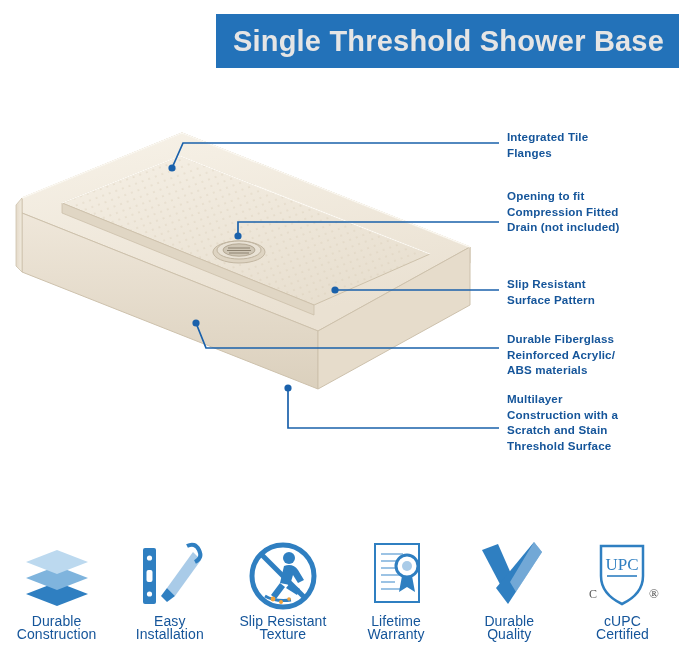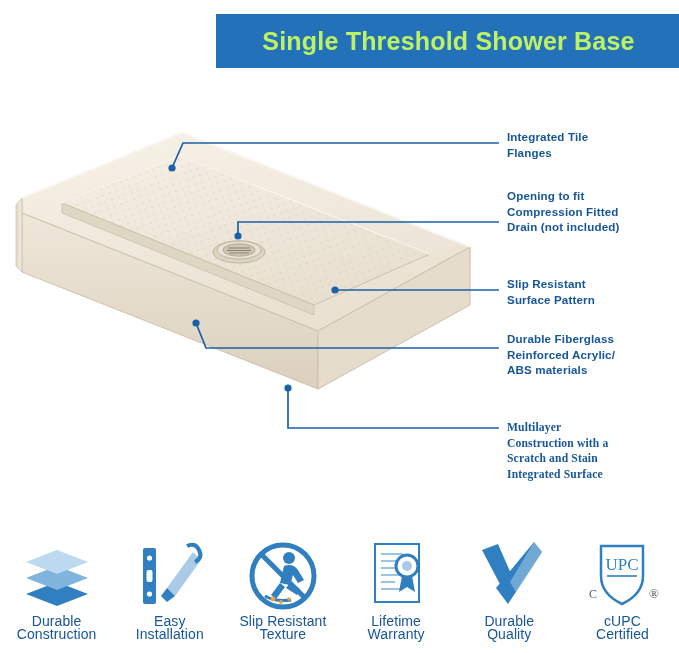--- a/index.html
+++ b/index.html
@@ -29,41 +29,41 @@
     height: 54px;
     background: #2372b9;
     display: flex;
     align-items: center;
     justify-content: center;
     box-sizing: border-box;
     padding-left: 10px;
     padding-right: 8px;
   }
   .title-bar .title-text {
-    color: #bef264;
-    font-size: 25px;
+    color: #e5e5e5;
+    font-size: 29px;
     font-weight: bold;
     letter-spacing: .2px;
     white-space: nowrap;
   }
 
   
   .callout {
     position: absolute;
     color: #15559a;
     font-size: 11.6px;
     font-weight: bold;
     line-height: 15.5px;
     letter-spacing: .15px;
   }
   #c1 { left: 507px; top: 129px; width: 172px; }
   #c2 { left: 507px; top: 188px; width: 172px; }
   #c3 { left: 507px; top: 276px; width: 172px; }
   #c4 { left: 507px; top: 331px; width: 172px; }
-  #c5 { left: 507px; top: 420px; width: 172px; font-family: Liberation Serif, serif; }
+  #c5 { left: 507px; top: 391px; width: 172px; }
 
   
   #leaders, #product {
     position: absolute;
     left: 0; top: 0;
   }
 
   
   .features {
     position: absolute;
@@ -198,21 +198,21 @@
   <div class="callout" id="c4">
     <div>Durable Fiberglass</div>
     <div>Reinforced Acrylic/</div>
     <div>ABS materials</div>
   </div>
 
   <div class="callout" id="c5">
     <div>Multilayer</div>
     <div>Construction with a</div>
     <div>Scratch and Stain</div>
-    <div>Integrated Surface</div>
+    <div>Threshold Surface</div>
   </div>
 
   <div class="features">
 
     <div class="feature">
       <div class="icon-wrap">
         <svg width="78" height="72" viewBox="0 0 78 72">
           <polygon points="39,44 70,56 39,68 8,56" fill="#2f7fc1"></polygon>
           <polygon points="39,28 70,40 39,52 8,40" fill="#7fb4dd"></polygon>
           <polygon points="39,12 70,24 39,36 8,24" fill="#bcd9ef"></polygon>

